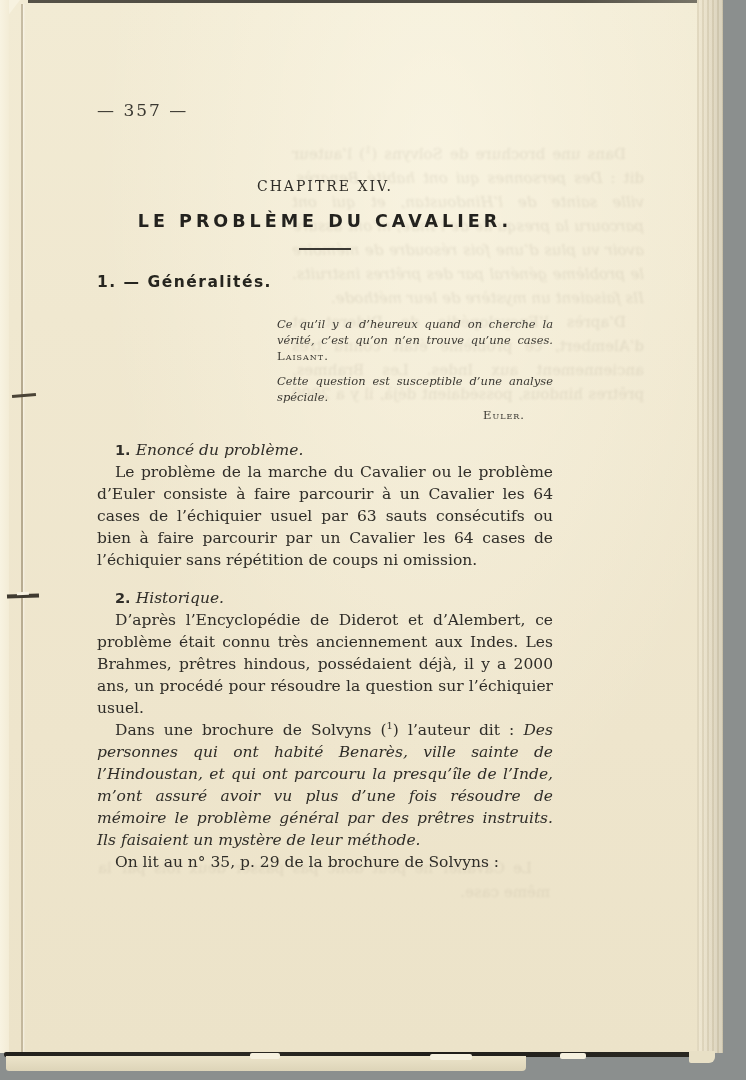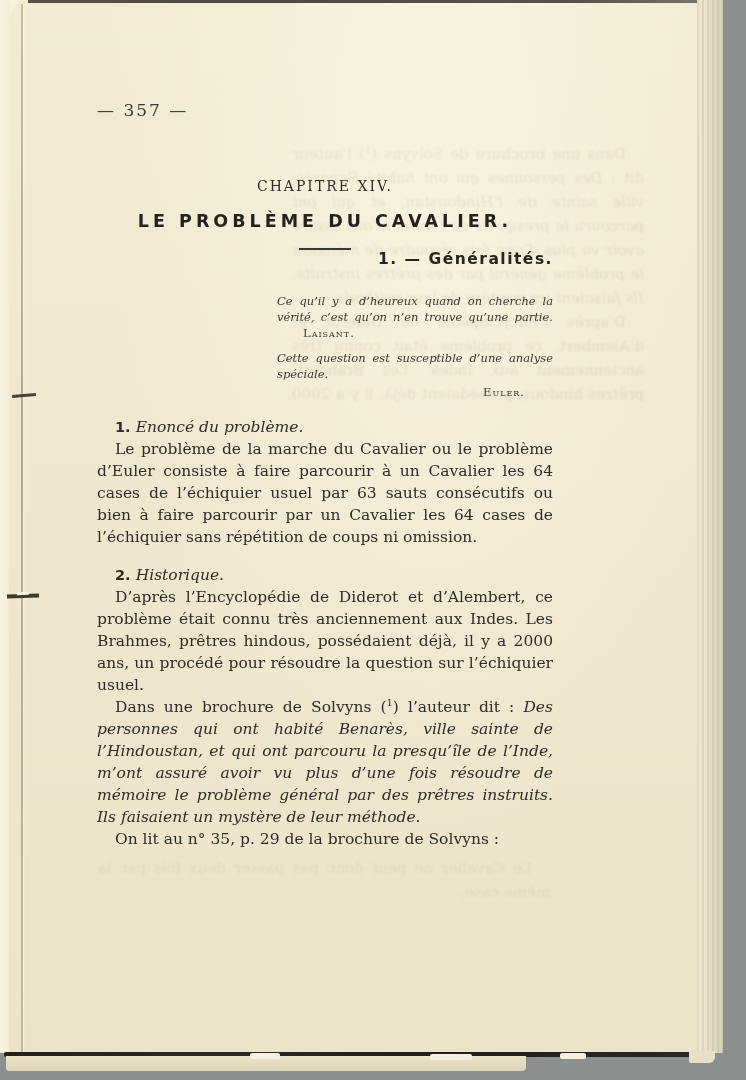--- a/index.html
+++ b/index.html
@@ -56,29 +56,29 @@
   .bleed-b{left:98px;top:856px;width:452px;height:46px;overflow:hidden;opacity:.11;}
 
   
   .content{position:absolute;left:97px;top:100px;width:456px;color:#32302b;}
   .pageno{text-align:left;font-size:17px;letter-spacing:2px;color:#3a3831;}
   .chapter-heading{margin-top:58px;text-align:center;font-size:14px;letter-spacing:2px;color:#2e2c27;}
   .chapter-title{margin-top:17px;text-align:center;
     font-family:"DejaVu Sans","Liberation Sans",sans-serif;
     font-weight:bold;font-size:17.5px;letter-spacing:4px;color:#23221e;}
   .title-rule{width:52px;margin:17px auto 0 auto;border:0;border-top:2px solid #3a3833;}
-  .section-main-heading{text-align:right;
+  .section-main-heading{margin-top:23px;text-align:left;
     font-family:"DejaVu Sans","Liberation Sans",sans-serif;
     font-weight:bold;font-size:15.5px;letter-spacing:1.5px;color:#26251f;}
 
   .epigraphs{margin-top:25px;}
   .epigraph{width:276px;margin-left:auto;font-style:italic;font-size:11.5px;
     line-height:16px;text-align:justify;color:#3b3933;}
   .epigraph .eq-text{text-indent:14px;display:inline;}
-  .attr{font-style:normal;font-variant:small-caps;letter-spacing:1px;margin-left:26px;}
+  .attr{font-style:normal;font-variant:small-caps;letter-spacing:1px;}
   .epigraph-2{margin-top:9px;}
   .epigraph-2 .attr{display:block;text-align:right;padding-right:28px;margin-left:0;margin-top:2px;}
 
   .body-text{margin-top:16px;font-size:15.5px;line-height:22px;text-align:justify;color:#2f2d28;}
   .sec-heading{text-indent:18px;margin-top:10px;}
   .sec-heading .b{font-family:"DejaVu Sans","Liberation Sans",sans-serif;font-weight:bold;font-size:14.5px;}
   .sec-heading .it{font-style:italic;}
   .para{text-indent:18px;margin:0;}
   .para + .para{margin-top:0;}
   .gap-sm{height:6px;}
@@ -123,21 +123,21 @@
       <div class="chapter-heading">CHAPITRE XIV.</div>
 
       <div class="chapter-title">LE PROBLÈME DU CAVALIER.</div>
 
       <hr class="title-rule">
 
       <div class="section-main-heading">1. — Généralités.</div>
 
       <div class="epigraphs">
         <div class="epigraph epigraph-1">
-          <span class="eq-text">Ce qu’il y a d’heureux quand on cherche la vérité, c’est qu’on n’en trouve qu’une partie.</span>
+          <span class="eq-text">Ce qu’il y a d’heureux quand on cherche la vérité, c’est qu’on n’en trouve qu’une cases.</span>
           <span class="attr">Laisant.</span>
         </div>
         <div class="epigraph epigraph-2">
           <span class="eq-text">Cette question est susceptible d’une analyse spéciale.</span>
           <span class="attr">Euler.</span>
         </div>
       </div>
 
       <div class="body-text">
 

